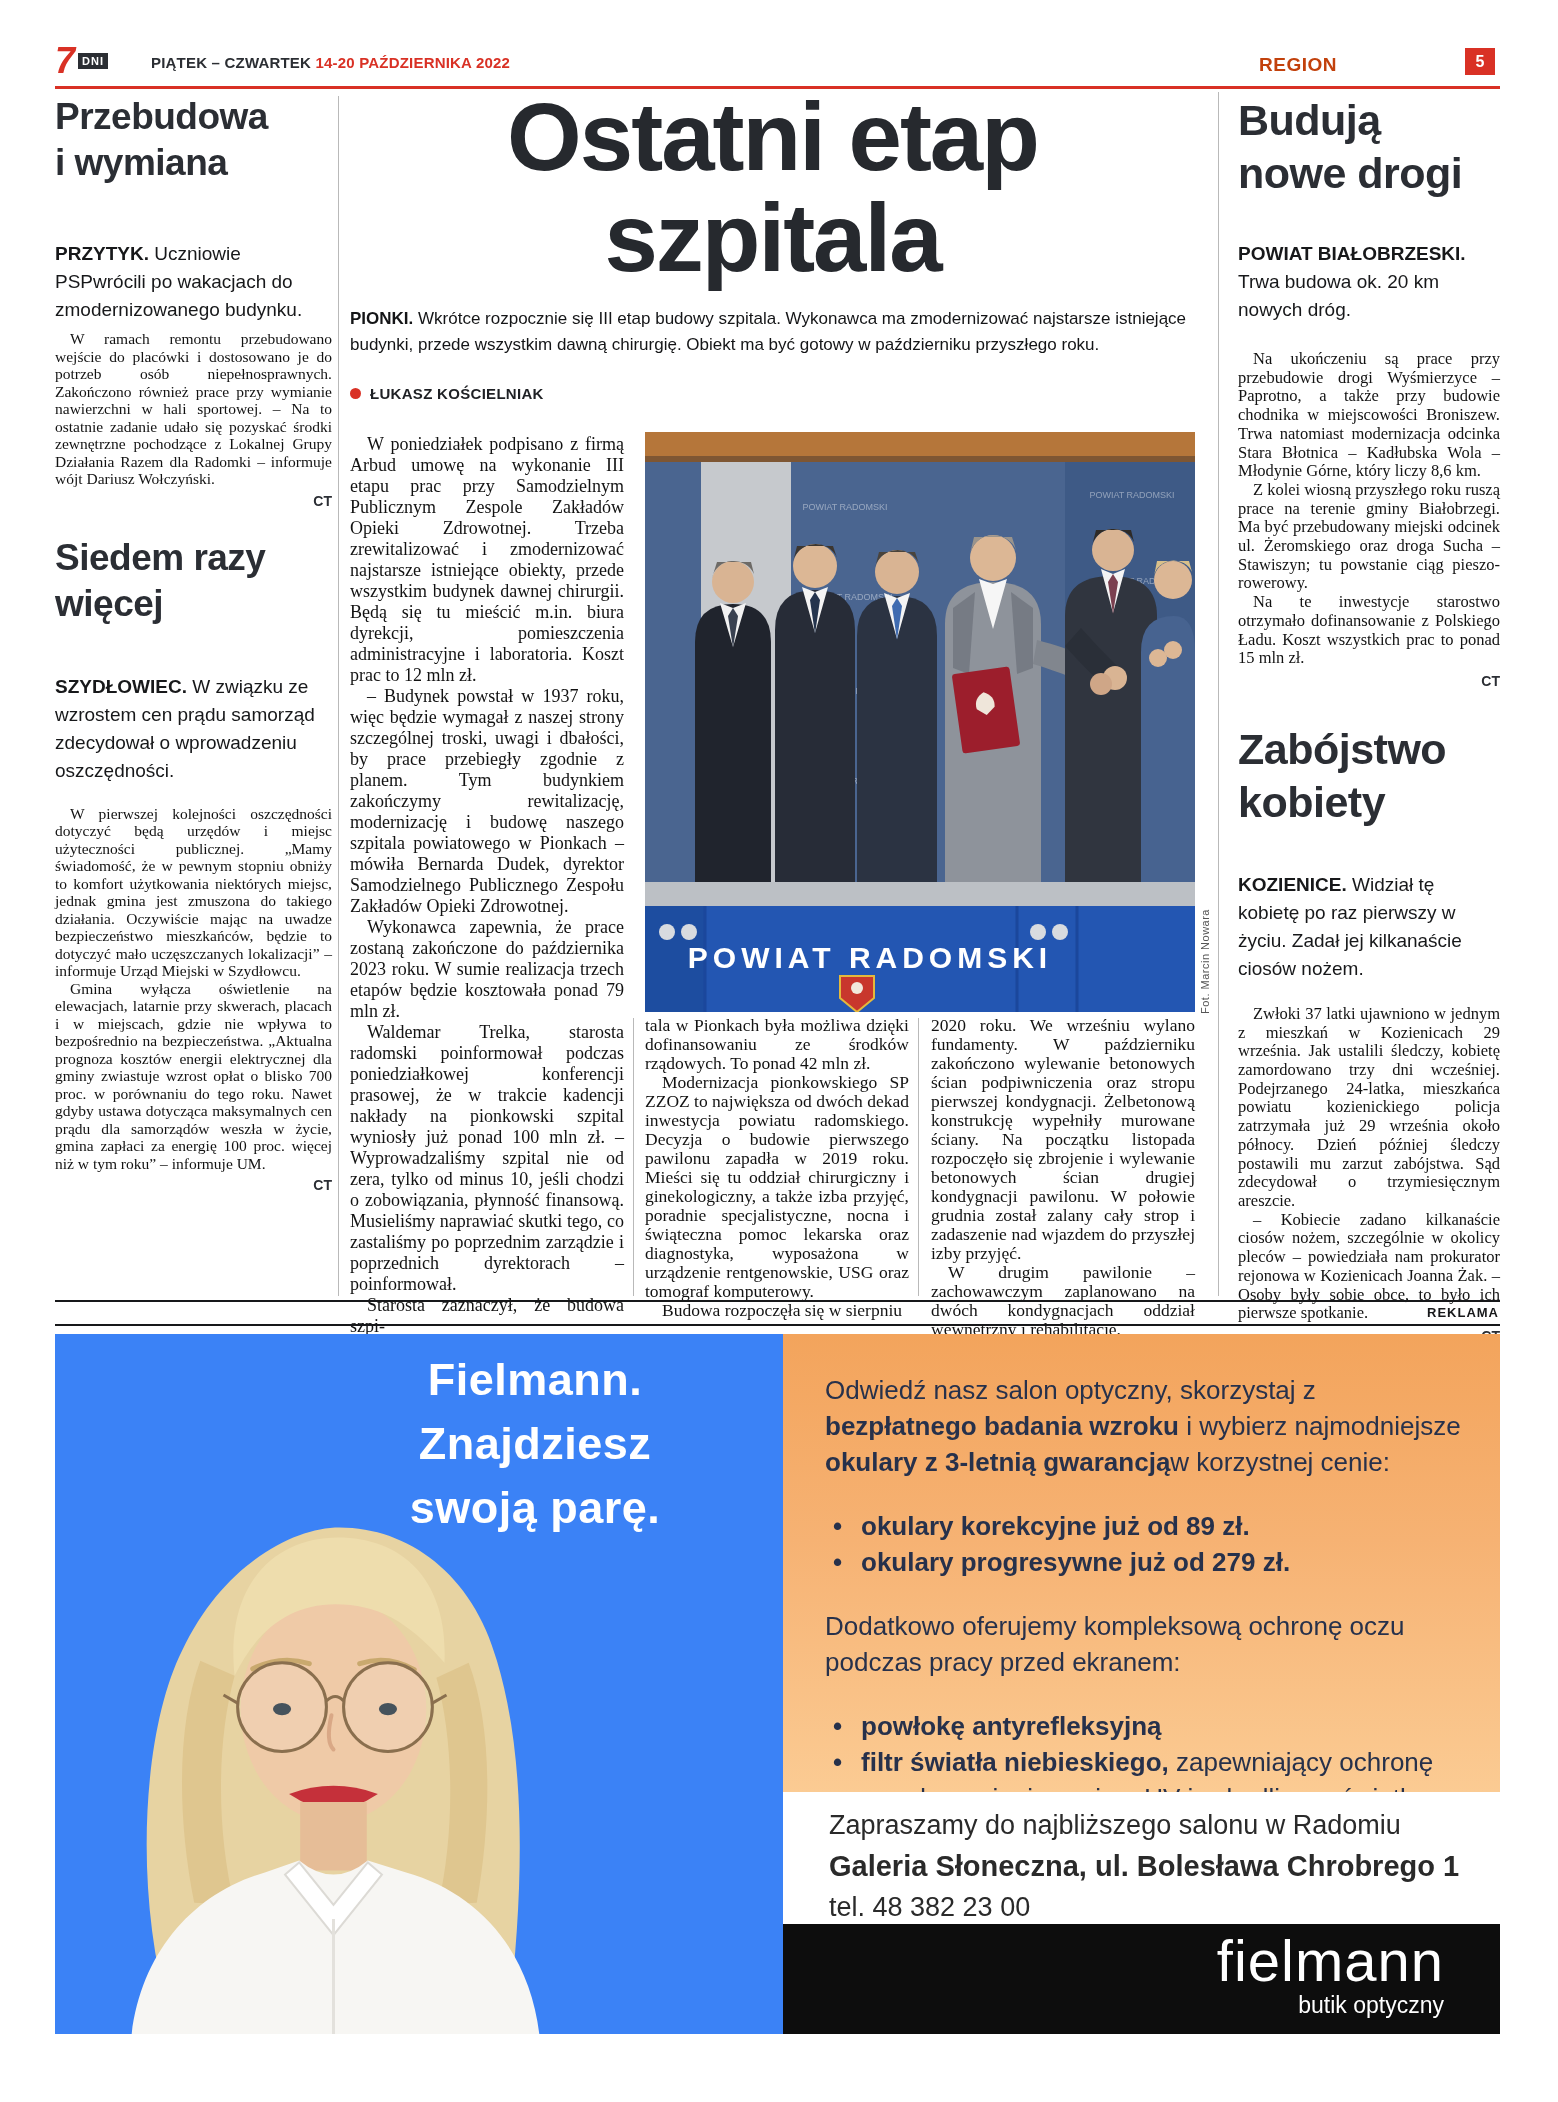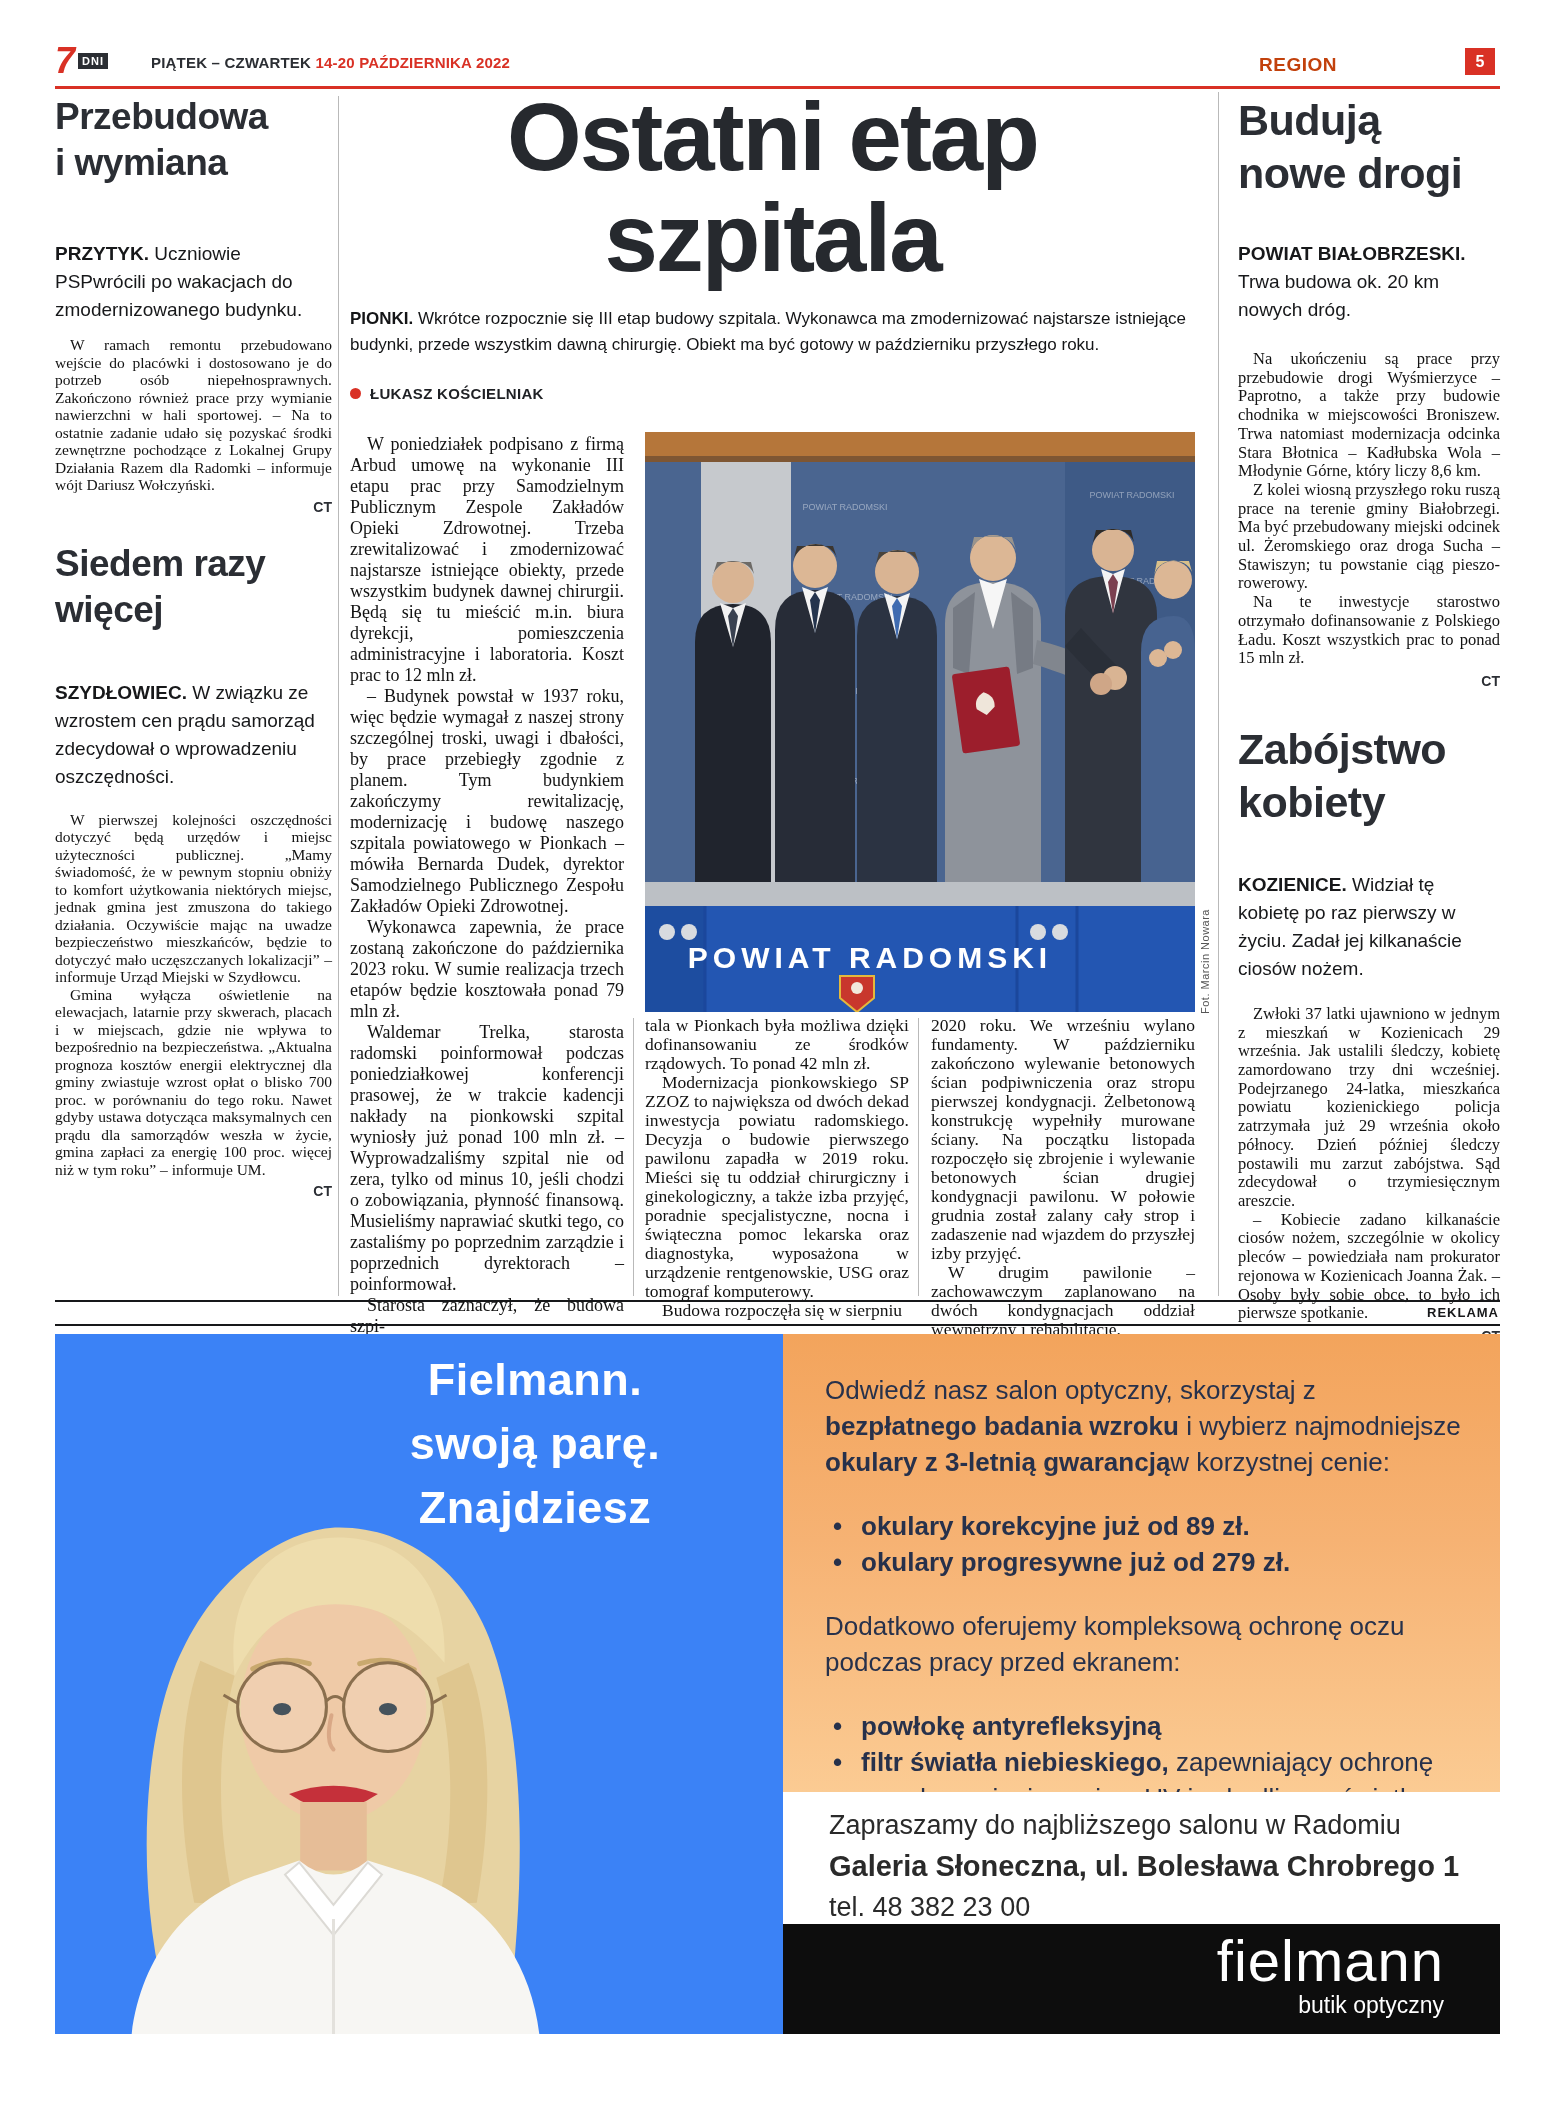--- a/index.html
+++ b/index.html
@@ -126,21 +126,21 @@
 
   <section class="side-col" id="col-left">
     <div class="side-title">
       <div>Przebudowa</div>
       <div>i wymiana</div>
     </div>
     <div class="side-lead" style="margin-top:54px">
       <span class="lead-tag">PRZYTYK.</span>
       <span>Uczniowie PSPwrócili po wakacjach do zmodernizowanego budynku.</span>
     </div>
-    <div class="side-body" style="margin-top:12px">
+    <div class="side-body" style="margin-top:6px">
       <p>W ramach remontu przebudowano wejście do placówki i dostosowano je do potrzeb osób niepełnosprawnych. Zakończono również prace przy wymianie nawierzchni w hali sportowej. – Na to ostatnie zadanie udało się pozyskać środki zewnętrzne pochodzące z Lokalnej Grupy Działania Razem dla Radomki – informuje wójt Dariusz Wołczyński.</p>
     </div>
     <div class="sig" style="margin-top:5px">CT</div>
 
     <div class="side-title" style="margin-top:26px">
       <div>Siedem razy</div>
       <div>więcej</div>
     </div>
     <div class="side-lead" style="margin-top:46px">
       <span class="lead-tag">SZYDŁOWIEC.</span>
@@ -303,22 +303,22 @@
   </section>
 
   <div id="reklama">
     <div class="lbl">REKLAMA</div>
   </div>
 
   <div id="ad">
     <div id="ad-left">
       <div class="brand">
         <div>Fielmann.</div>
+        <div>Znajdziesz</div>
         <div>swoją parę.</div>
-        <div>Znajdziesz</div>
       </div>
       <div id="woman">
         <svg viewBox="0 0 520 560" xmlns="http://www.w3.org/2000/svg">
           <path d="M95 540 C60 420 68 260 108 180 C148 95 218 58 264 58 C332 58 396 104 420 190 C450 290 446 420 432 540 Z" fill="#e7d3a2"></path>
           <path d="M120 430 C102 340 104 250 126 190 L160 205 C142 270 142 360 160 432 Z" fill="#dfc68f"></path>
           <path d="M400 430 C416 340 414 250 392 192 L360 207 C378 272 378 360 362 432 Z" fill="#dfc68f"></path>
           <ellipse cx="258" cy="238" rx="92" ry="112" fill="#efcaa7"></ellipse>
           <path d="M160 205 C150 112 202 68 262 68 C330 68 372 114 368 192 C332 150 300 134 260 134 C214 134 182 160 160 205 Z" fill="#eeddad"></path>
           <path d="M178 198 q28 -14 56 -5" stroke="#c9a96e" stroke-width="5" fill="none" stroke-linecap="round"></path>
           <path d="M284 193 q28 -9 54 6" stroke="#c9a96e" stroke-width="5" fill="none" stroke-linecap="round"></path>

